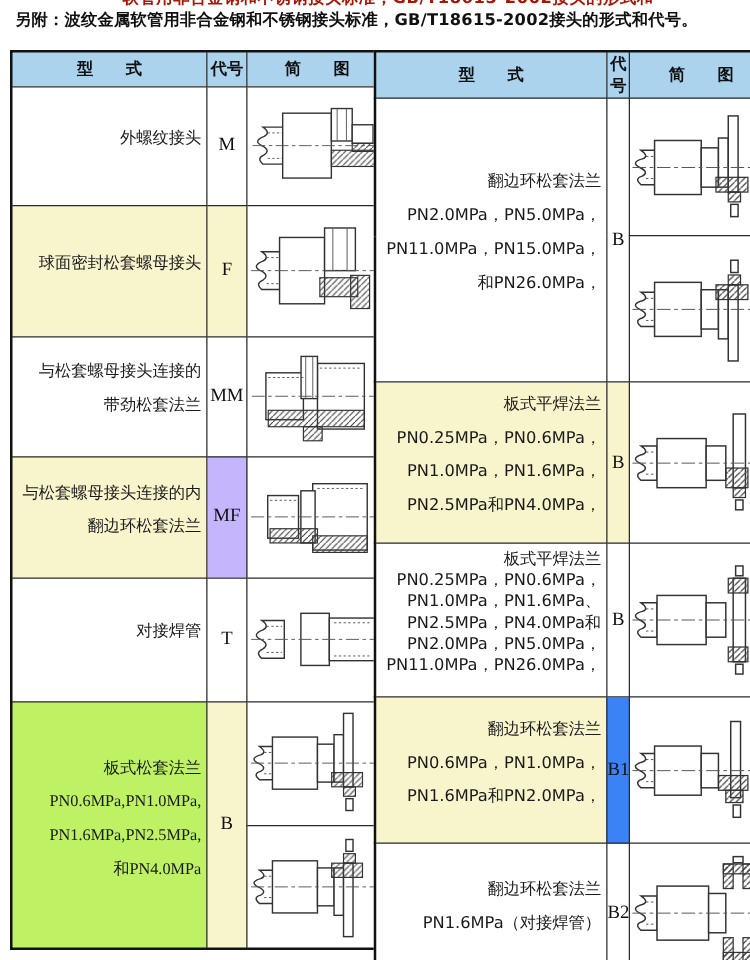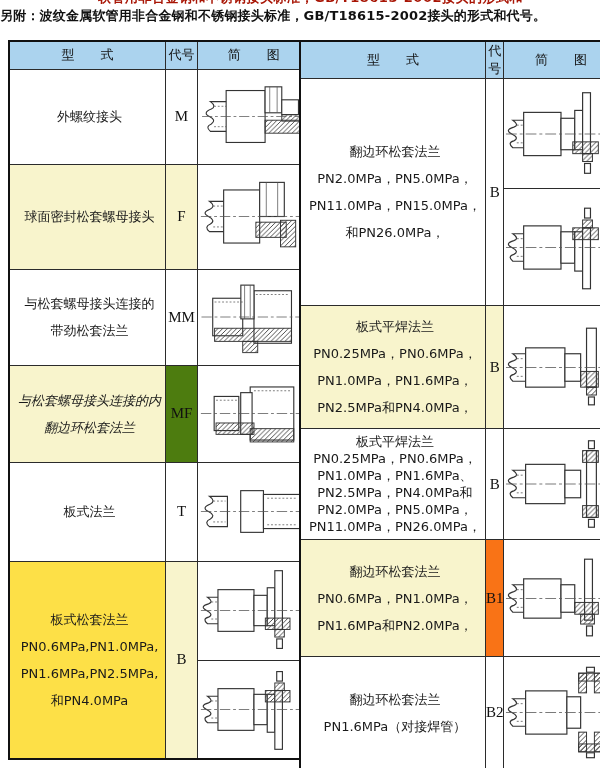--- a/index.html
+++ b/index.html
@@ -1,29 +1,29 @@
 <!DOCTYPE html>
 <html><head>
 <meta charset="utf-8">
 <style>
   html,body{margin:0;padding:0;width:600px;height:768px;overflow:hidden;background:#fff;
     font-family:"DejaVu Sans",sans-serif;}
   .page{position:relative;width:600px;height:768px;background:#fff;}
   .red-cut{position:absolute;top:-11px;left:98px;font-size:13px;font-weight:bold;
     white-space:nowrap;letter-spacing:.5px;}
-  .title{position:absolute;top:7px;left:0;font-size:13px;font-weight:bold;color:#111;
+  .title{position:absolute;top:7px;left:12px;font-size:13px;font-weight:bold;color:#111;
     white-space:nowrap;letter-spacing:.2px;}
   table{border-collapse:collapse;table-layout:fixed;position:absolute;top:40px;background:#fff;}
   #left-table{left:8px;}
   #right-table{left:299px;}
   table{border:2px solid #111;}
   th,td{border:1px solid #2b2b2b;padding:0;box-sizing:border-box;}
-  th{height:28px;font-size:13px;font-weight:normal;color:#111;text-align:center;}
-  .type-cell{vertical-align:middle;padding:4px 4px 4px 8px;font-size:13px;color:#1a1a1a;
-    text-align:center;}
+  th{height:28px;font-size:13px;font-weight:bold;color:#111;text-align:center;}
+  .type-cell{vertical-align:middle;padding:4px 4px 16px 8px;font-size:13px;color:#1a1a1a;
+    text-align:right;}
   .type-cell .line{line-height:27px;white-space:nowrap;}
   .type-cell.tight .line{line-height:17px;}
   .code-cell{text-align:center;vertical-align:middle;font-family:"Liberation Serif",serif;
     font-size:15px;color:#111;}
   .diag-cell{vertical-align:middle;text-align:center;background:#fff;overflow:hidden;}
   .diag-cell svg{display:block;margin:0 auto;}
 </style>
 </head>
 <body>
 
@@ -113,46 +113,46 @@
               <line x1="54" y1="14" x2="54" y2="50" stroke="#555" stroke-width="0.8"></line>
               <rect x="16" y="60" width="82" height="14" fill="url(#hp)" stroke="#333" stroke-width="1"></rect>
               <rect x="46" y="74" width="16" height="12" fill="url(#hp)" stroke="#333" stroke-width="1"></rect>
               <line x1="16" y1="32" x2="46" y2="32" stroke="#555" stroke-width="0.8" stroke-dasharray="2 2"></line>
               <line x1="60" y1="24" x2="96" y2="24" stroke="#555" stroke-width="0.8" stroke-dasharray="2 2"></line>
               <line x1="2" y1="48" x2="113" y2="48" stroke="#555" stroke-width="0.8" stroke-dasharray="11 3 3 3"></line>
             </svg>
           </td>
         </tr>
         <tr style="height:97px">
-          <td class="type-cell" style="background:#f8f4cc;font-style:italic;">
+          <td class="type-cell" style="background:#f8f4cc;">
             <div class="line">与松套螺母接头连接的内</div>
             <div class="line">翻边环松套法兰</div>
           </td>
-          <td class="code-cell" style="background:#4d7c0f;">MF</td>
+          <td class="code-cell" style="background:#c4b5fd;">MF</td>
         <td class="diag-cell" style="height:97px">
             <svg width="109" height="91" viewBox="0 0 115 96" preserveAspectRatio="xMidYMid meet">
               <defs>
                 <pattern id="hp" width="5" height="5" patternUnits="userSpaceOnUse">
                   <path d="M0 5 L5 0" stroke="#444" stroke-width="1"></path>
                 </pattern>
               </defs>
               <rect x="16" y="30" width="26" height="36" fill="#fff" stroke="#333" stroke-width="1.2"></rect>
               <rect x="54" y="20" width="46" height="56" fill="#fff" stroke="#333" stroke-width="1.2"></rect>
               <rect x="44" y="26" width="12" height="44" fill="#fff" stroke="#333" stroke-width="1.2"></rect>
               <rect x="18" y="58" width="40" height="12" fill="url(#hp)" stroke="#333" stroke-width="1"></rect>
               <rect x="54" y="64" width="46" height="14" fill="url(#hp)" stroke="#333" stroke-width="1"></rect>
               <line x1="18" y1="34" x2="40" y2="34" stroke="#555" stroke-width="0.8" stroke-dasharray="2 2"></line>
               <line x1="58" y1="24" x2="98" y2="24" stroke="#555" stroke-width="0.8" stroke-dasharray="2 2"></line>
               <line x1="2" y1="48" x2="113" y2="48" stroke="#555" stroke-width="0.8" stroke-dasharray="11 3 3 3"></line>
             </svg>
           </td>
         </tr>
         <tr style="height:99px">
           <td class="type-cell" style="">
-            <div class="line">板式法兰</div>
+            <div class="line">对接焊管</div>
           </td>
           <td class="code-cell" style="">T</td>
         <td class="diag-cell" style="height:99px">
             <svg width="109" height="93" viewBox="0 0 115 96" preserveAspectRatio="xMidYMid meet">
               <defs>
                 <pattern id="hp" width="5" height="5" patternUnits="userSpaceOnUse">
                   <path d="M0 5 L5 0" stroke="#444" stroke-width="1"></path>
                 </pattern>
               </defs>
               <path d="M 11 32 H 30 V 64 H 11 Q 5 59 12 56 Q 18 52 10 48 Q 2 44 12 40 Q 18 37 11 32 Z" fill="#fff" stroke="#333" stroke-width="1.2"></path>
@@ -160,21 +160,21 @@
               <line x1="15" y1="59" x2="28" y2="59" stroke="#555" stroke-width="0.8" stroke-dasharray="2 2"></line>
               <rect x="44" y="26" width="24" height="44" fill="#fff" stroke="#333" stroke-width="1.2"></rect>
               <rect x="68" y="30" width="40" height="36" fill="#fff" stroke="#333" stroke-width="1.2"></rect>
               <line x1="72" y1="34" x2="104" y2="34" stroke="#555" stroke-width="0.8" stroke-dasharray="2 2"></line>
               <line x1="72" y1="62" x2="104" y2="62" stroke="#555" stroke-width="0.8" stroke-dasharray="2 2"></line>
               <line x1="2" y1="48" x2="113" y2="48" stroke="#555" stroke-width="0.8" stroke-dasharray="11 3 3 3"></line>
             </svg>
           </td>
         </tr>
         <tr style="height:99px">
-          <td class="type-cell" style="background:#fde047;" rowspan="2">
+          <td class="type-cell" style="background:#bef264;font-family:Liberation Serif, serif;" rowspan="2">
             <div class="line">板式松套法兰</div>
             <div class="line">PN0.6MPa,PN1.0MPa,</div>
             <div class="line">PN1.6MPa,PN2.5MPa,</div>
             <div class="line">和PN4.0MPa</div>
           </td>
           <td class="code-cell" style="background:#f8f4cc;" rowspan="2">B</td>
         <td class="diag-cell" style="height:99px">
             <svg width="109" height="93" viewBox="0 0 115 96" preserveAspectRatio="xMidYMid meet">
               <defs>
                 <pattern id="hp" width="5" height="5" patternUnits="userSpaceOnUse">
@@ -340,21 +340,21 @@
               <line x1="2" y1="48" x2="113" y2="48" stroke="#555" stroke-width="0.8" stroke-dasharray="11 3 3 3"></line>
             </svg>
           </td>
         </tr>
         <tr style="height:117px">
           <td class="type-cell" style="background:#f8f4cc;">
             <div class="line">翻边环松套法兰</div>
             <div class="line">PN0.6MPa，PN1.0MPa，</div>
             <div class="line">PN1.6MPa和PN2.0MPa，</div>
           </td>
-          <td class="code-cell" style="background:#f97316;">B1</td>
+          <td class="code-cell" style="background:#3b82f6;">B1</td>
         <td class="diag-cell" style="height:117px">
             <svg width="113" height="111" viewBox="0 0 115 96" preserveAspectRatio="xMidYMid meet">
               <defs>
                 <pattern id="hp" width="5" height="5" patternUnits="userSpaceOnUse">
                   <path d="M0 5 L5 0" stroke="#444" stroke-width="1"></path>
                 </pattern>
               </defs>
               <path d="M 9 34 H 22 V 62 H 9 Q 3 57 10 55 Q 16 52 8 48 Q 0 44 10 41 Q 16 39 9 34 Z" fill="#fff" stroke="#333" stroke-width="1.2"></path>
               <line x1="13" y1="39" x2="20" y2="39" stroke="#555" stroke-width="0.8" stroke-dasharray="2 2"></line>
               <line x1="13" y1="57" x2="20" y2="57" stroke="#555" stroke-width="0.8" stroke-dasharray="2 2"></line>

